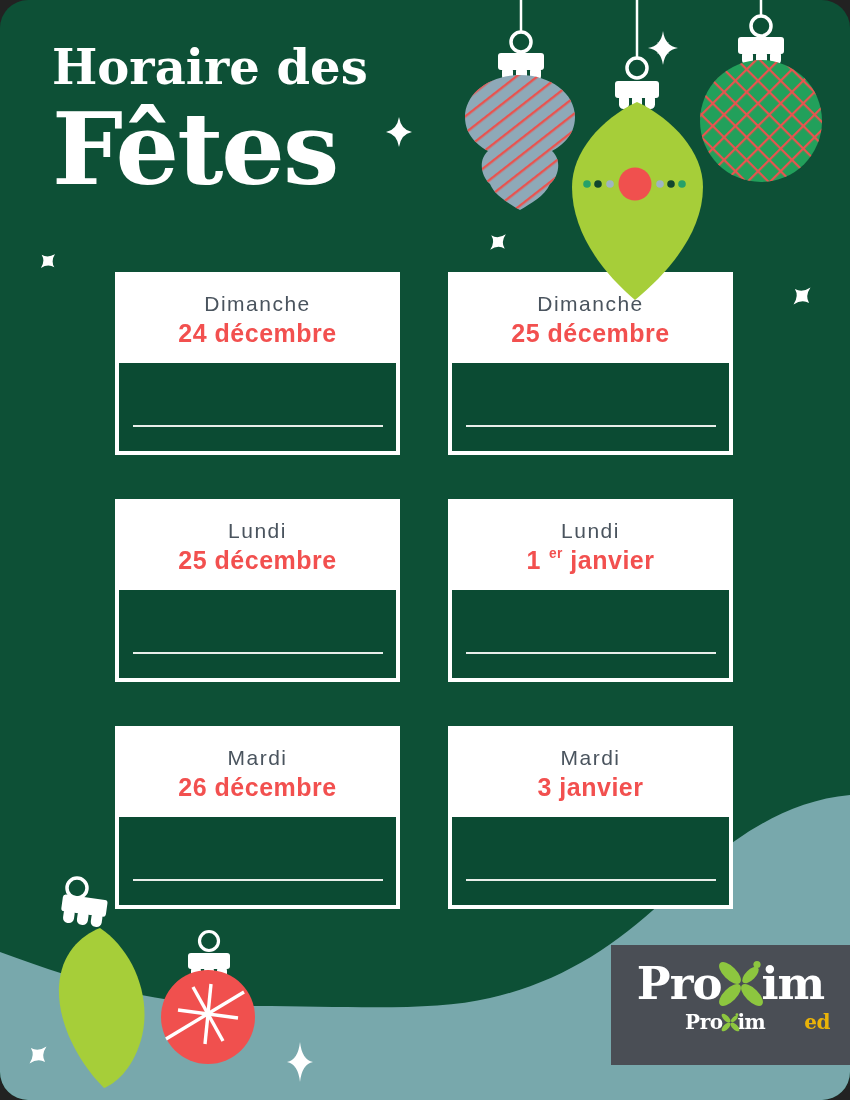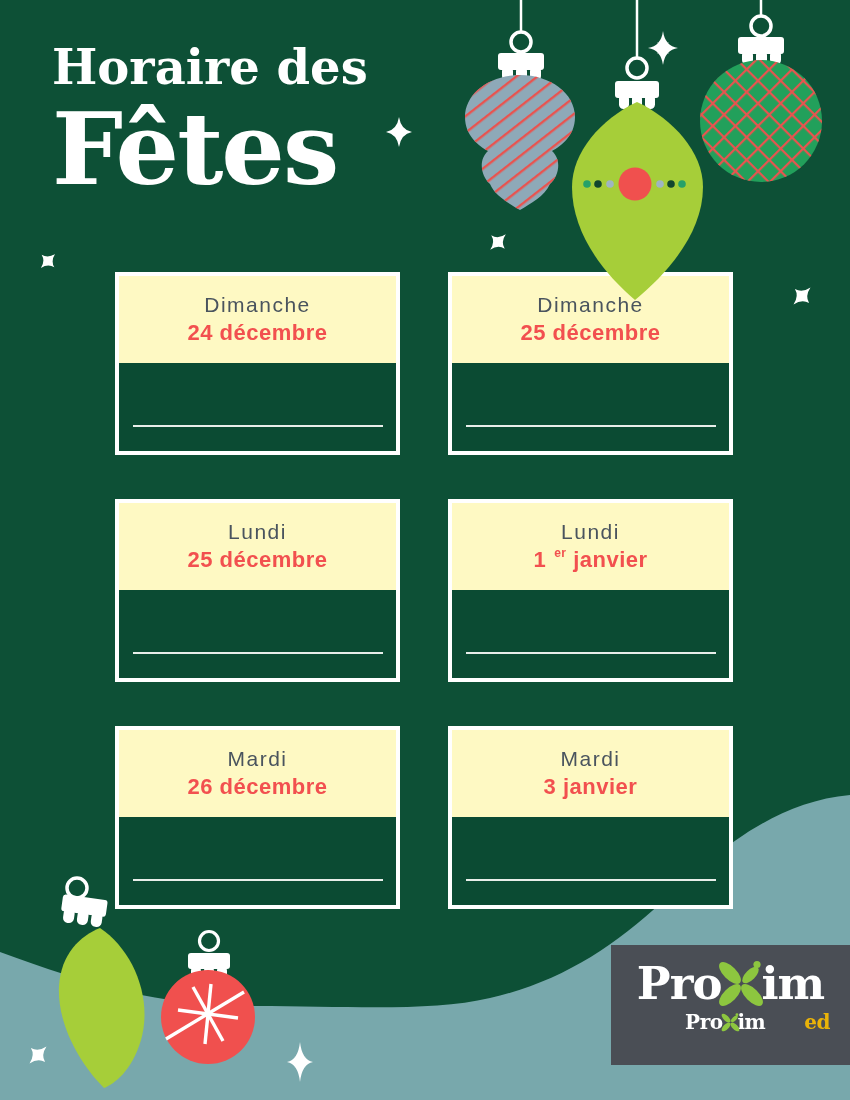--- a/index.html
+++ b/index.html
@@ -1,44 +1,45 @@
 <!DOCTYPE html>
 <html><head>
 <meta charset="utf-8">
 <style>
   html,body{margin:0;padding:0;background:#222;}
   .poster{
     position:relative;width:850px;height:1100px;overflow:hidden;
     background:#0D5036;
     font-family:"Liberation Sans",sans-serif;
+    border-radius:28px;
   }
   svg{display:block;}
   .bg-svg{position:absolute;left:0;top:0;}
   .top-svg{position:absolute;left:0;top:0;pointer-events:none;}
   
   .title{position:absolute;left:52px;top:40px;color:#FFFFFF;
          font-family:"DejaVu Serif",serif;font-weight:bold;}
   .title .t1{font-size:48px;line-height:1.15;letter-spacing:0px;}
   .title .t2{font-size:100px;line-height:1;margin-top:4px;letter-spacing:-2px;}
   
   .cards-grid{
     position:absolute;left:115px;top:272px;
     display:grid;grid-template-columns:285px 285px;grid-auto-rows:183px;
     column-gap:48px;row-gap:44px;
   }
   .card{
     box-sizing:border-box;background:#0B4B33;border:4px solid #FFFFFF;
     display:flex;flex-direction:column;position:relative;
   }
   .card-header{
-    height:87px;background:#fef9c3;flex:0 0 auto;
+    height:87px;background:#ffffff;flex:0 0 auto;
     display:flex;flex-direction:column;align-items:center;justify-content:center;gap:3px;
   }
   .card-day{font-size:21px;color:#4A545E;letter-spacing:1.5px;}
-  .card-date{font-size:22px;font-weight:bold;color:#F2504F;letter-spacing:0.5px;}
+  .card-date{font-size:25px;font-weight:bold;color:#F2504F;letter-spacing:0.5px;}
   .card-date sup{font-size:0.55em;position:relative;top:-0.1em;margin-left:8px;}
   .card-body{flex:1 1 auto;position:relative;}
   .write-line{
     position:absolute;bottom:24px;left:50%;transform:translateX(-50%);
     width:250px;height:2px;background:#F4F7F4;opacity:0.95;
   }
   
   .logo-box{
     position:absolute;left:611px;top:945px;width:239px;height:120px;
     background:#4A4E55;display:flex;flex-direction:column;align-items:center;

